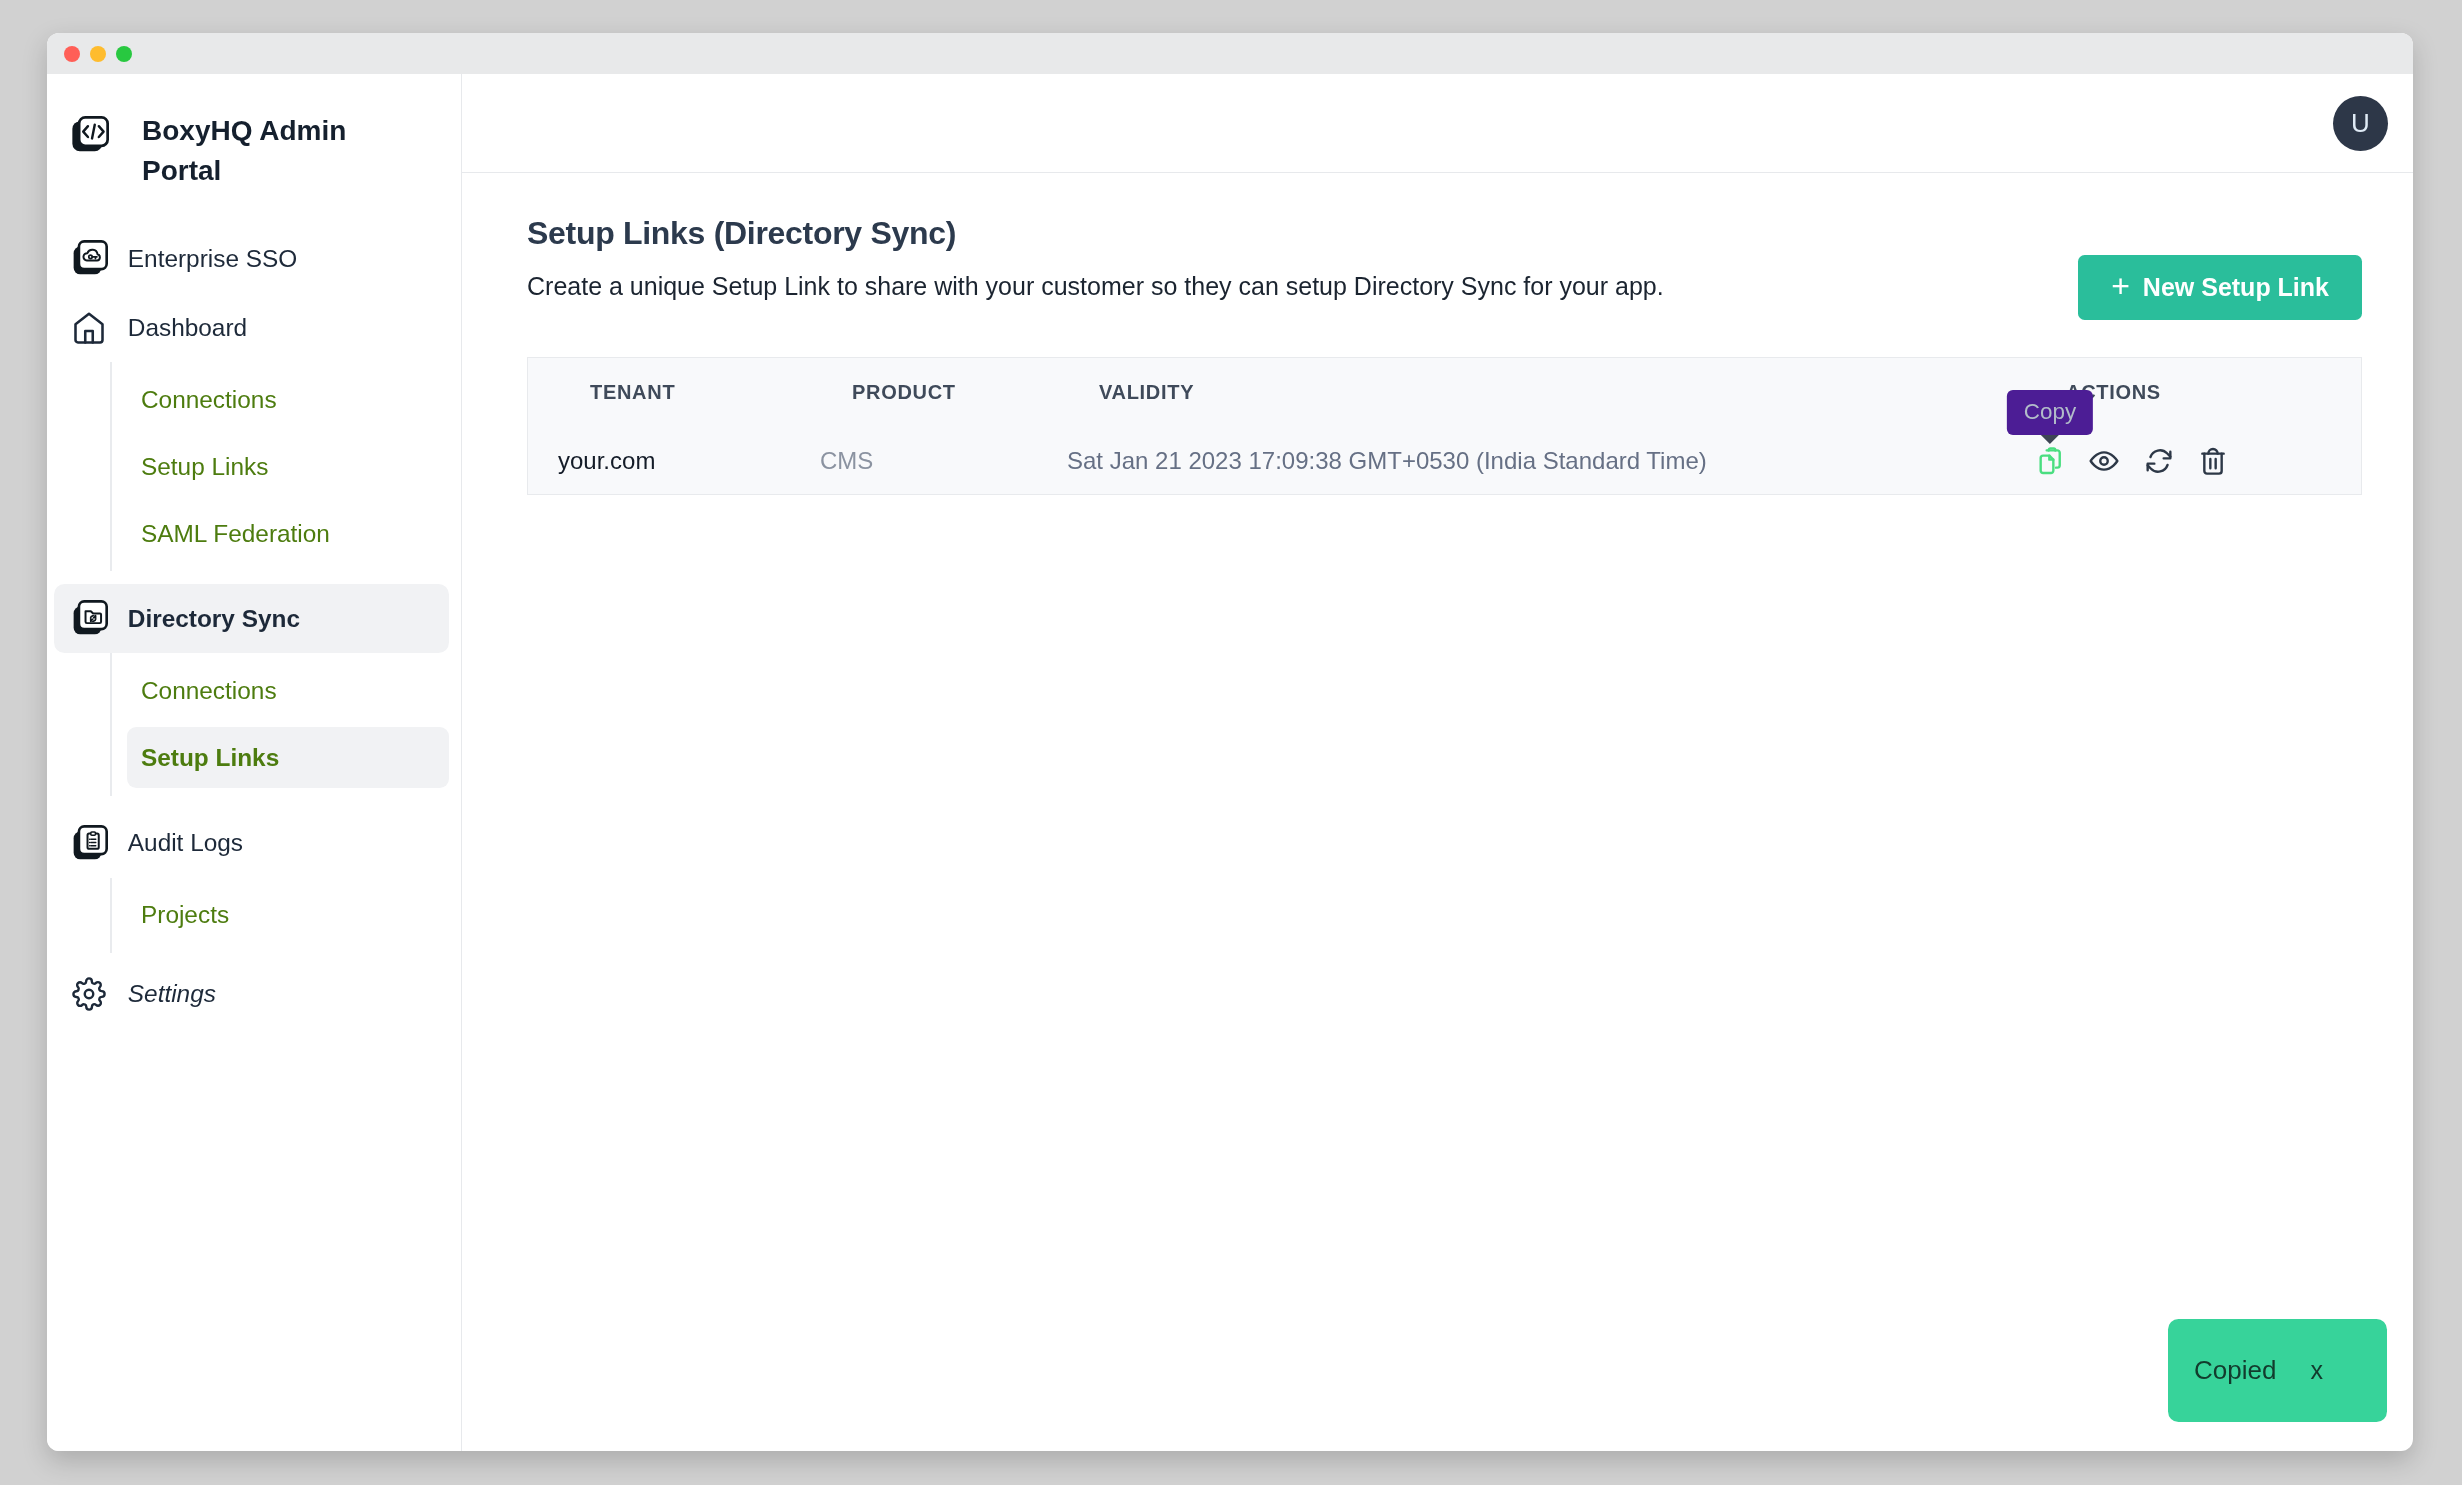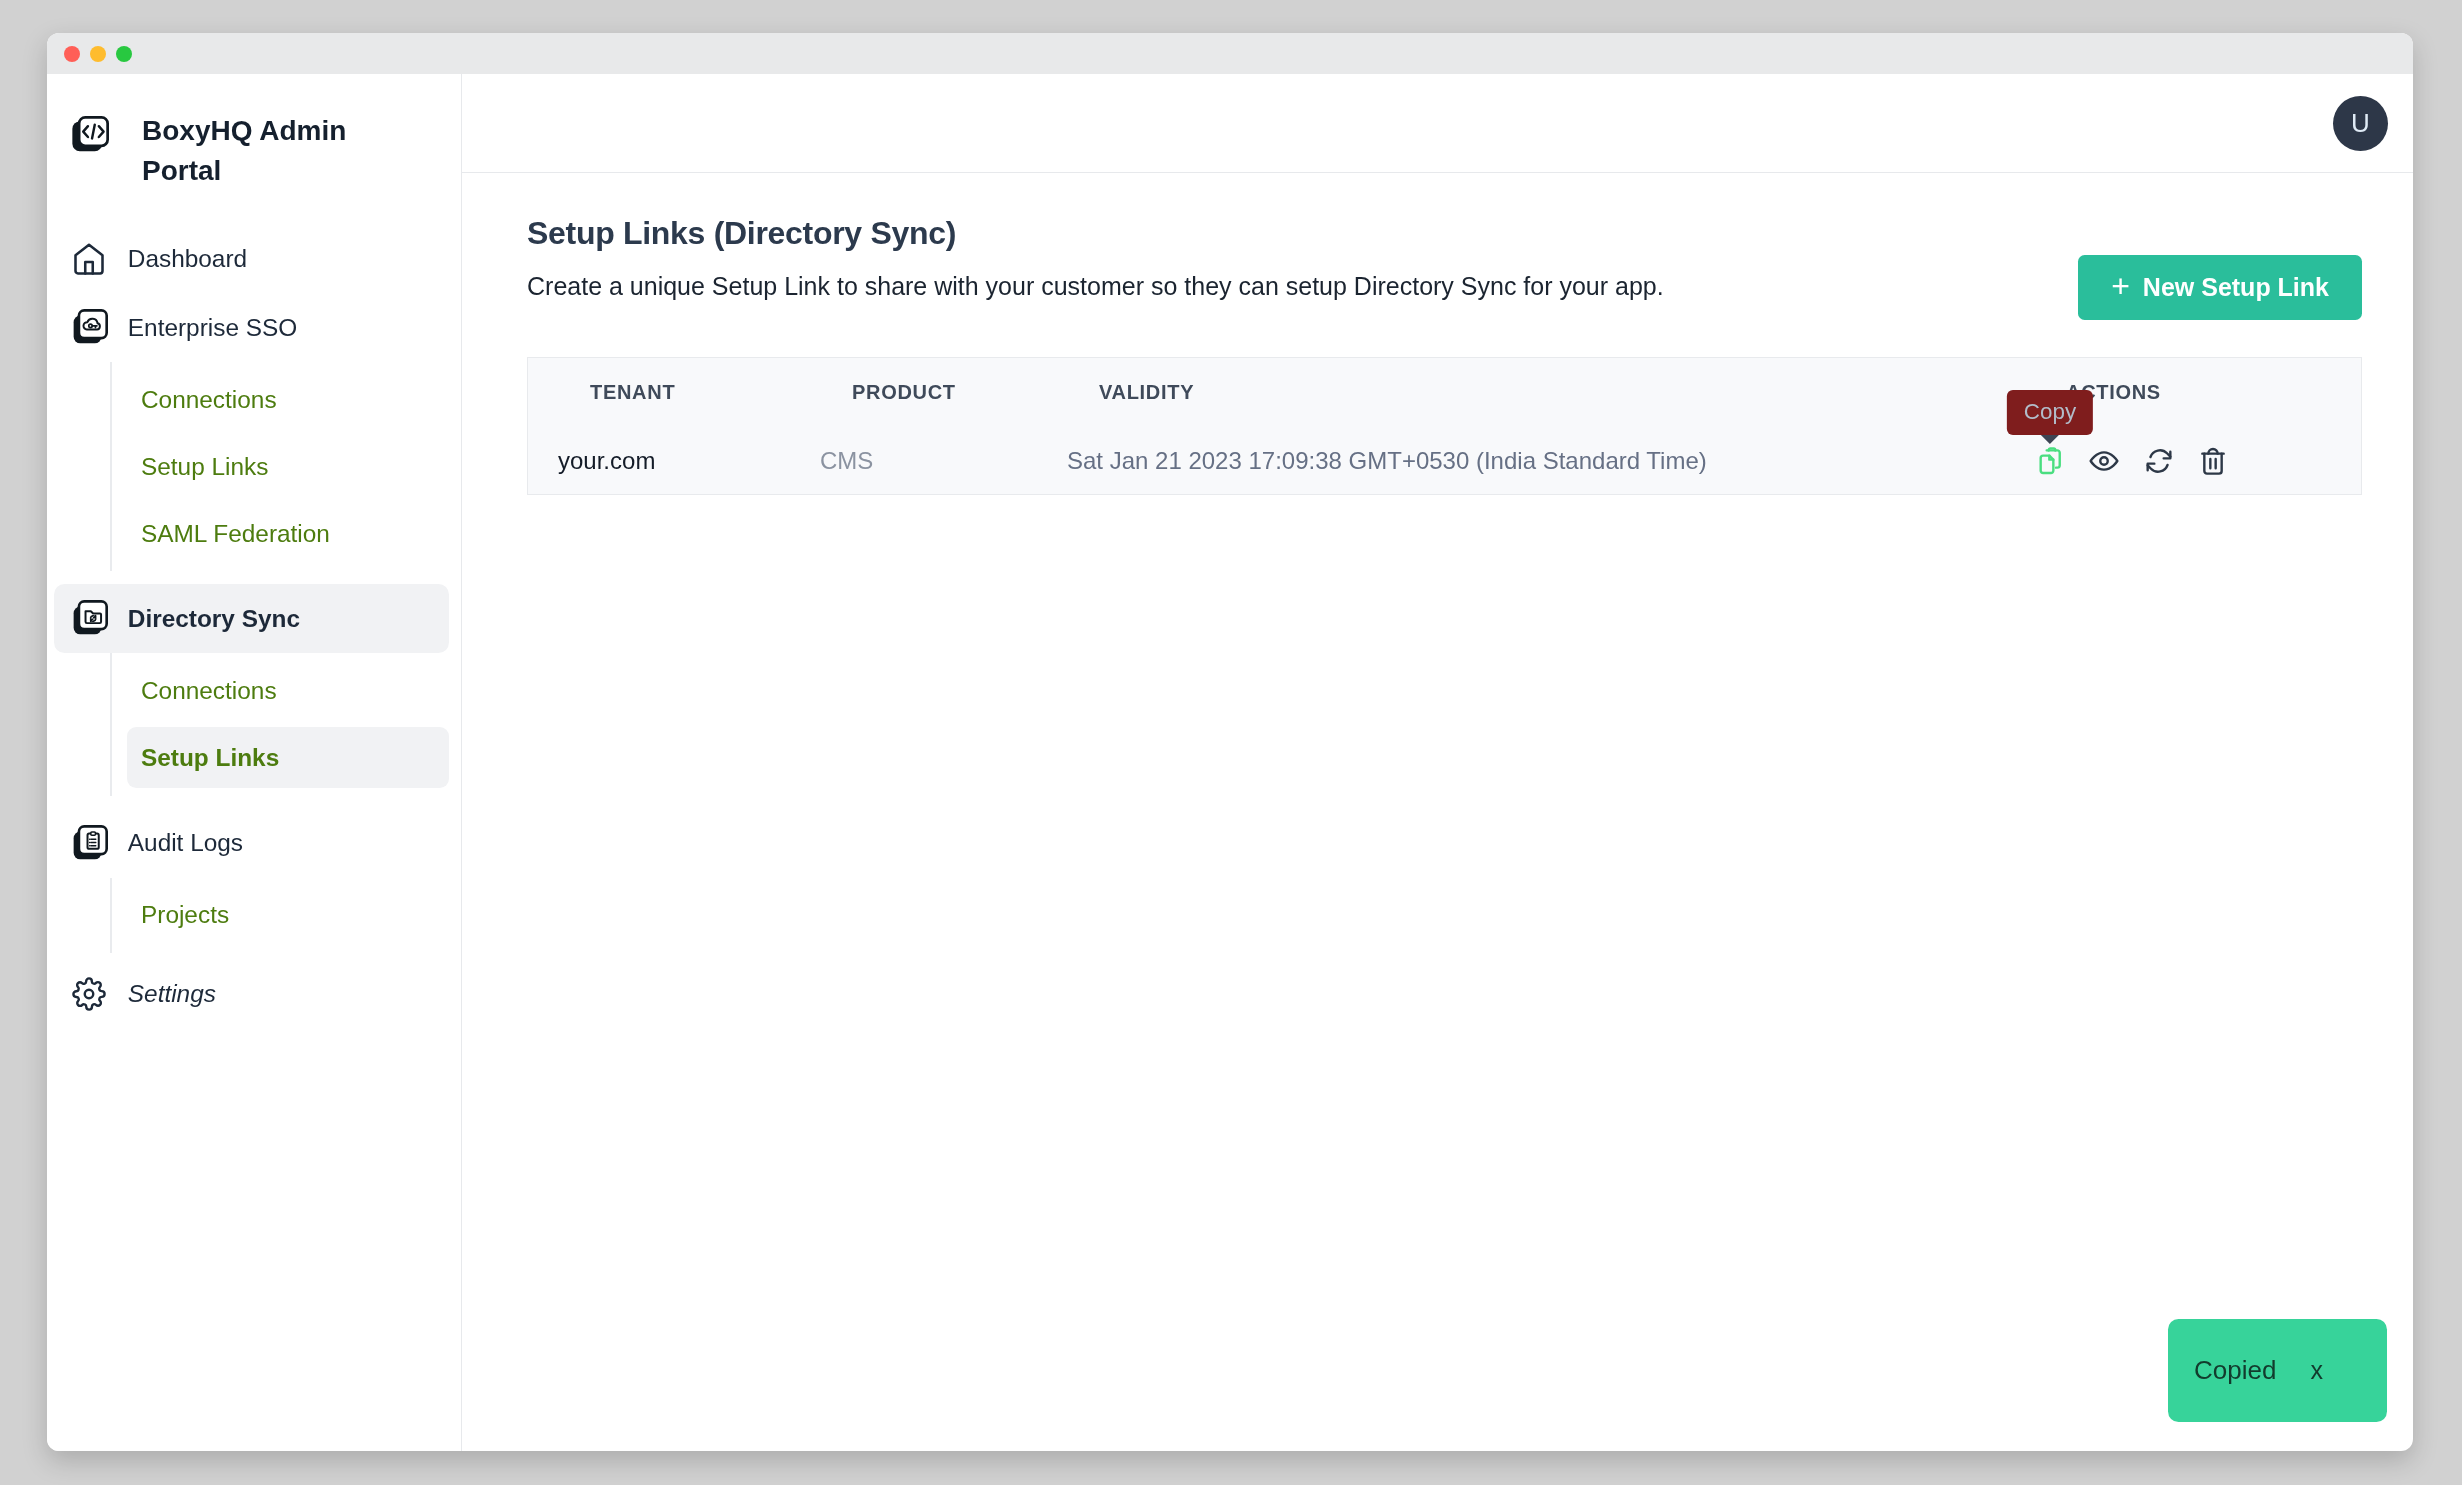--- a/index.html
+++ b/index.html
@@ -103,21 +103,21 @@
   .td.actions  { display:flex; align-items:center; gap:22.4px; }
   .icon-btn {
     width:32px; height:32px; border:none; background:transparent; padding:0;
     display:flex; align-items:center; justify-content:center; cursor:pointer;
   }
   .icon-wrap { position:relative; display:inline-flex; }
 
   
   .tooltip {
     position:absolute; bottom:calc(100% + 9.2px); left:50%; transform:translateX(-50%);
-    background:#7f1d1d; color:#b2bcc9; font-size:22.4px; line-height:1;
+    background:#4c1d95; color:#b2bcc9; font-size:22.4px; line-height:1;
     padding:10.5px 17px 12px; border-radius:6px; white-space:nowrap; z-index:20;
   }
   .tooltip .caret {
     position:absolute; top:100%; left:50%; transform:translateX(-50%);
     width:0; height:0; border:9.2px solid transparent; border-top-color:#3d4554;
     border-bottom-width:0;
   }
 
   
   .toast {
@@ -156,41 +156,41 @@
             </g>
           </svg>
         </span>
         <div class="logo-title">BoxyHQ Admin Portal</div>
       </div>
 
       <nav>
 
         <div class="nav-item">
           <span class="nav-ic">
-            <svg width="36" height="36" viewBox="0 0 24 24" fill="none" stroke="#1d2939" stroke-width="1.7" stroke-linecap="round" stroke-linejoin="round">
-              <path d="M3 9.5 L12 2.5 L21 9.5 V20 a1.6 1.6 0 0 1 -1.6 1.6 H4.6 A1.6 1.6 0 0 1 3 20 Z"></path>
-              <path d="M9.5 21.6 V14 h5 v7.6"></path>
-            </svg>
-          </span>
-          <span>Dashboard</span>
-        </div>
-
-        <div class="nav-item">
-          <span class="nav-ic">
             <svg width="37" height="37" viewBox="0 0 56 56">
               <rect x="4" y="10" width="42" height="42" rx="10" fill="#10181f"></rect>
               <rect x="12" y="2" width="42" height="42" rx="8" fill="#ffffff" stroke="#10181f" stroke-width="4"></rect>
               <g stroke="#10181f" fill="none" stroke-linecap="round" stroke-linejoin="round">
                 <path stroke-width="3" d="M24 31 a5.5 5.5 0 0 1 0.8 -11 a8 8 0 0 1 15.4 1.6 a4.8 4.8 0 0 1 -0.8 9.4 z"></path>
                 <circle stroke-width="2.6" cx="29.5" cy="25.5" r="2.6"></circle>
                 <path stroke-width="2.6" d="M32.2 25.5 h7 M37 25.5 v2.6"></path>
               </g>
             </svg>
           </span>
           <span>Enterprise SSO</span>
+        </div>
+
+        <div class="nav-item">
+          <span class="nav-ic">
+            <svg width="36" height="36" viewBox="0 0 24 24" fill="none" stroke="#1d2939" stroke-width="1.7" stroke-linecap="round" stroke-linejoin="round">
+              <path d="M3 9.5 L12 2.5 L21 9.5 V20 a1.6 1.6 0 0 1 -1.6 1.6 H4.6 A1.6 1.6 0 0 1 3 20 Z"></path>
+              <path d="M9.5 21.6 V14 h5 v7.6"></path>
+            </svg>
+          </span>
+          <span>Dashboard</span>
         </div>
 
         <div class="submenu">
           <div class="sub-item">
             <span>Connections</span>
           </div>
           <div class="sub-item">
             <span>Setup Links</span>
           </div>
           <div class="sub-item">

